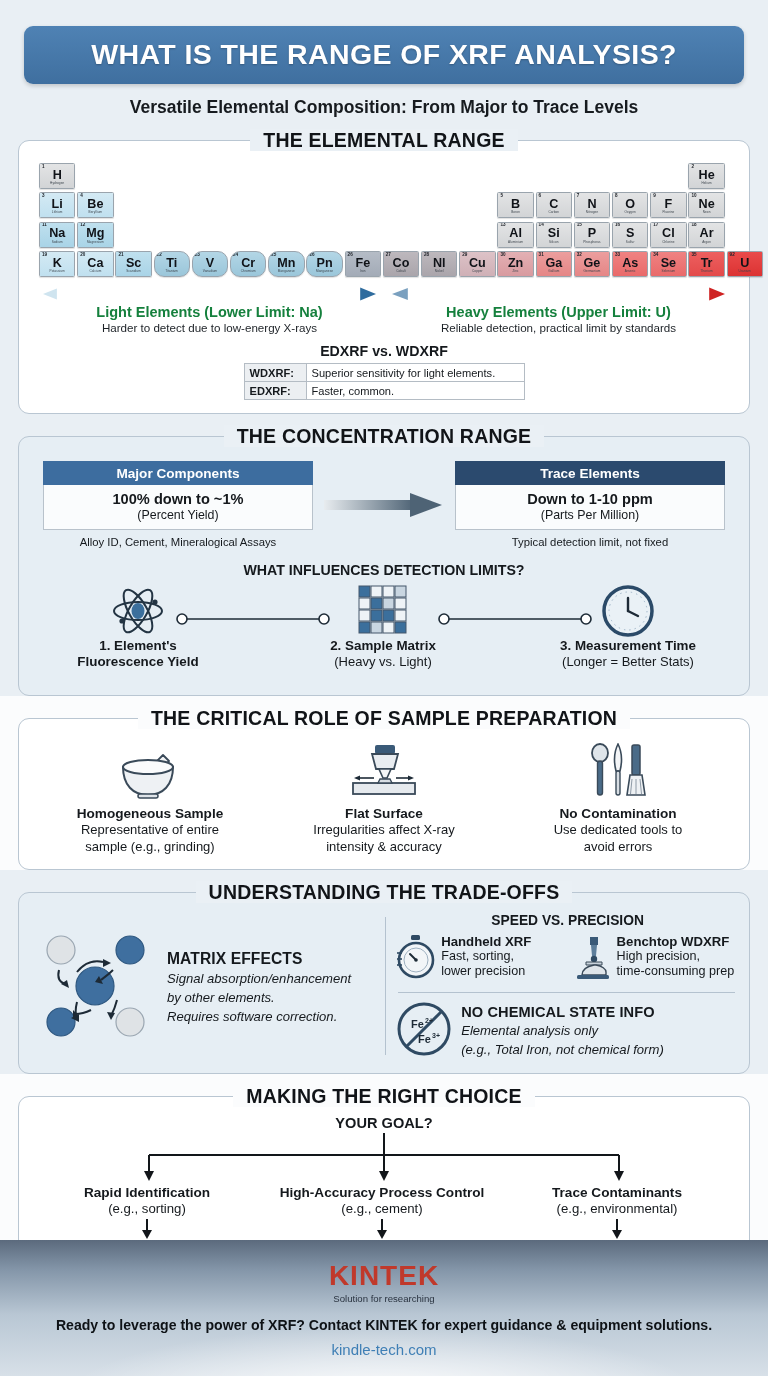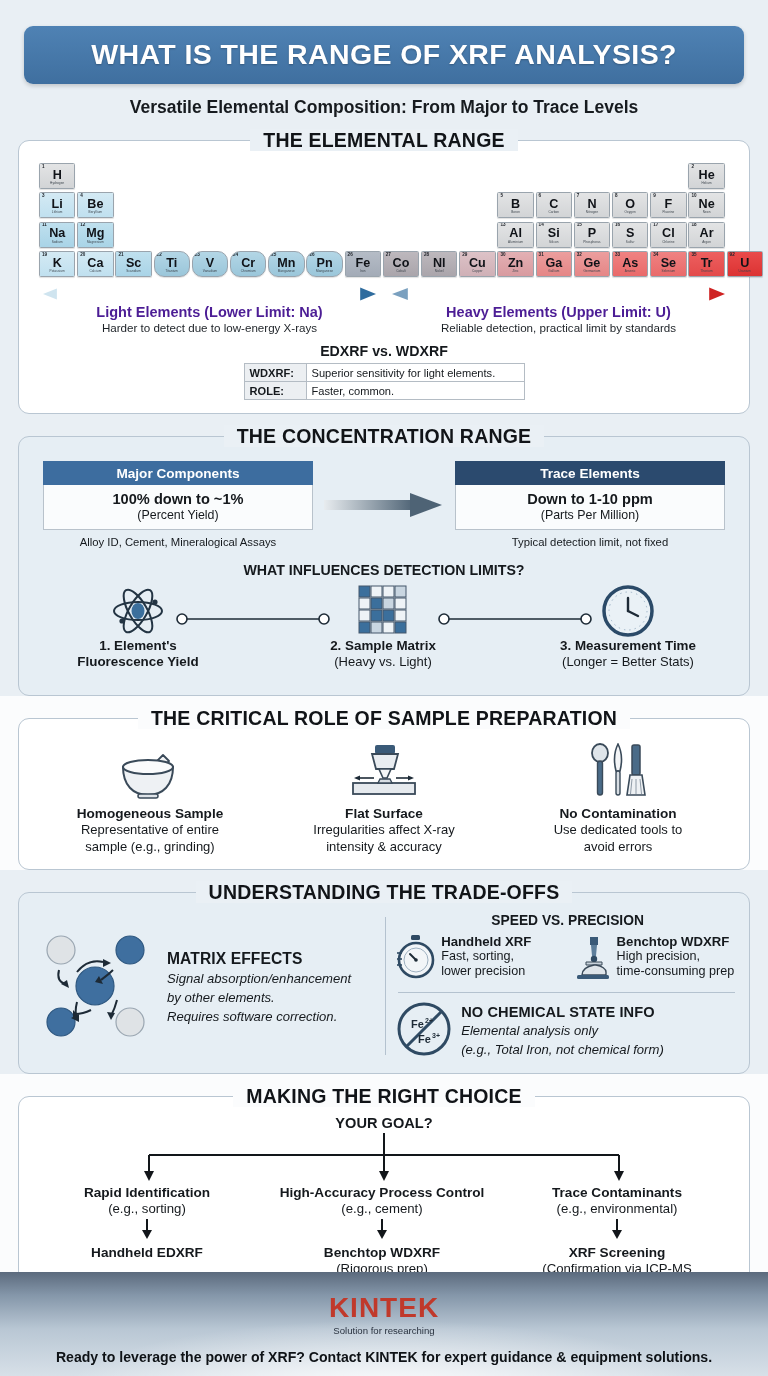--- a/index.html
+++ b/index.html
@@ -95,21 +95,21 @@
   .c-pink2 { background: linear-gradient(180deg,#e3b0b4 0%,#d89a9f 100%); }
   .c-red1  { background: linear-gradient(180deg,#ec9e9e 0%,#e58686 100%); text-align: center; }
   .c-red2  { background: linear-gradient(180deg,#ef8282 0%,#e96a6a 100%); }
   .c-red3  { background: linear-gradient(180deg,#ed5f5f 0%,#e34a4a 100%); }
   .c-red4  { background: linear-gradient(180deg,#e94a4a 0%,#dc3333 100%); }
 
   
   .arrow-row { display: flex; gap: 12px; margin: 8px 8px 0 8px; }
   .arrow-col { flex: 1; text-align: center; }
   .ar-svg { display: block; width: 100%; height: 14px; }
-  .ar-h { font-size: 14.5px; font-weight: 700; margin-top: 3px; color: #4c1d95; }
+  .ar-h { font-size: 14.5px; font-weight: 700; margin-top: 3px; color: #15803d; }
   .ar-s { font-size: 11.6px; color: #1d2227; margin-top: 1px; }
 
   .edx-title { text-align: center; font-size: 14.2px; font-weight: 700; margin-top: 9px; }
   .edx-tbl {
     width: 281px; margin: 4px auto 0 auto;
     border-collapse: collapse; font-size: 11.1px;
   }
   .edx-tbl td { border: 1px solid #b4bcc4; padding: 2.5px 5px; background: #fff; }
   .edx-tbl td.k { background: #eceff2; font-weight: 700; width: 62px; }
 
@@ -161,21 +161,21 @@
   
   .tree { position: relative; height: 168px; margin-top: 2px; }
   .leaf { position: absolute; width: 236px; text-align: center; }
   .leaf .a { font-size: 13.6px; font-weight: 700; line-height: 1.2; }
   .leaf .b { font-size: 13.2px; line-height: 1.2; }
   .leaf .c { font-size: 13.6px; font-weight: 700; line-height: 1.2; }
   .leaf .d { font-size: 13.2px; line-height: 1.2; }
 
   
   .footer {
-    position: absolute; left: 0; right: 0; bottom: 0; height: 104px;
+    position: absolute; left: 0; right: 0; bottom: 0; height: 136px;
     background:
       radial-gradient(ellipse 520px 120px at 50% 118%, rgba(255,255,255,.95) 0%, rgba(255,255,255,0) 62%),
       linear-gradient(180deg,#5b6a7d 0%,#8496a9 22%,#b9c7d4 55%,#d7e0e8 100%);
     text-align: center;
   }
   .brand { font-size: 28px; font-weight: 700; color: #c0392b; letter-spacing: 1px; padding-top: 22px; line-height: 1; }
   .brand-sub { font-size: 9.6px; color: #2a3340; margin-top: 3px; }
   .cta { font-size: 14.1px; font-weight: 700; color: #0e1216; margin-top: 13px; }
   .url { font-size: 15px; color: #3f7fb5; margin-top: 8px; }
 </style>
@@ -417,21 +417,21 @@
       </div>
 
       <div class="edx-title">EDXRF vs. WDXRF</div>
       <table class="edx-tbl">
         <tbody>
             <tr>
           <td class="k">WDXRF:</td>
           <td>Superior sensitivity for light elements.</td>
         </tr>
         <tr>
-          <td class="k">ROLE:</td>
+          <td class="k">EDXRF:</td>
           <td>Faster, common.</td>
         </tr>
       </tbody>
         </table>
     </div>
   </div>
 </div>
 
 <div class="band grey">
   <div class="section">

